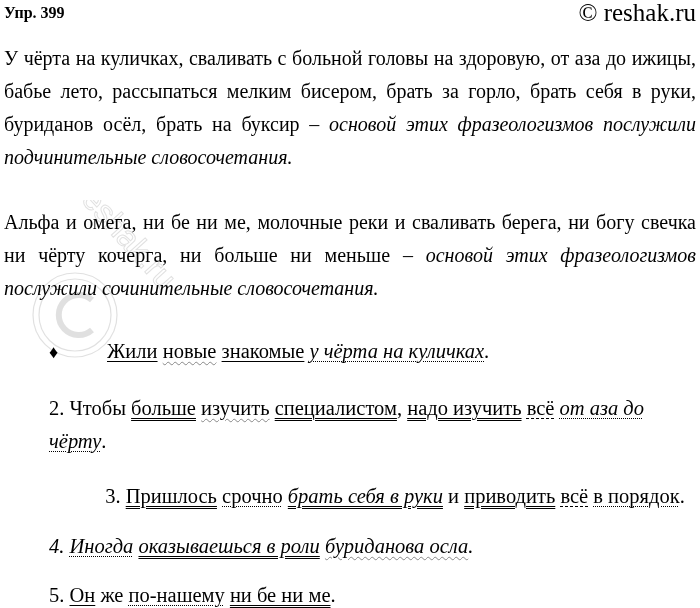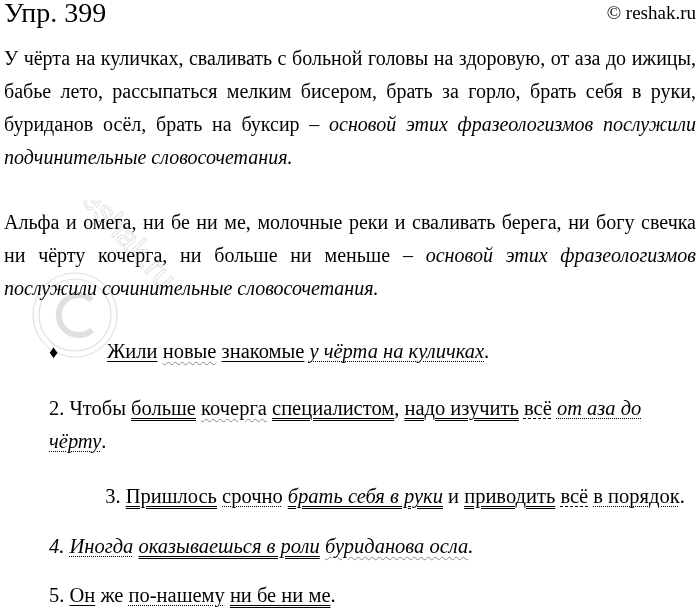--- a/index.html
+++ b/index.html
@@ -6,25 +6,25 @@
   body {
     width: 700px; height: 608px; position: relative; overflow: hidden;
     font-family: "Liberation Serif", "DejaVu Serif", serif;
     color: #000;
   }
   .header {
     position: absolute; top: 0; left: 0; width: 700px; height: 28px;
   }
   .ex-title {
     position: absolute; left: 4px; top: 1px;
-    font-weight: normal; font-size: 28px; line-height: 24px;
+    font-weight: bold; font-size: 16px; line-height: 24px;
   }
   .copyright {
     position: absolute; right: 4px; top: 1px;
-    font-size: 19px; line-height: 24px;
+    font-size: 25px; line-height: 24px;
   }
   .para {
     position: absolute; left: 4px; width: 692px;
     font-size: 20px; line-height: 33px;
     text-align: justify; text-align-last: left;
   }
   .p1 { top: 42px; }
   .p2 { top: 206px; }
   .it { font-style: italic; }
   .line {
@@ -73,21 +73,21 @@
 
 <div class="para p2">
   <span>Альфа и омега, ни бе ни ме, молочные реки и сваливать берега, ни богу свечка ни чёрту кочерга, ни больше ни меньше – </span><span class="it">основой этих фразеологизмов послужили сочинительные словосочетания.</span>
 </div>
 
 <div class="line l1">
   <span class="bullet">♦</span><span class="subj">Жили</span><span> </span><span class="attr">новые</span><span> </span><span class="subj">знакомые</span><span> </span><span class="it advd">у чёрта на куличках</span><span>.</span>
 </div>
 
 <div class="line l2">
-  <span>2.</span><span> Чтобы </span><span class="pred">больше</span><span> </span><span class="attr">кочерга</span><span> </span><span class="pred">специалистом</span><span>, </span><span class="pred">надо изучить</span><span> </span><span class="obj">всё</span><span> </span><span class="it advd">от аза до</span>
+  <span>2.</span><span> Чтобы </span><span class="pred">больше</span><span> </span><span class="attr">изучить</span><span> </span><span class="pred">специалистом</span><span>, </span><span class="pred">надо изучить</span><span> </span><span class="obj">всё</span><span> </span><span class="it advd">от аза до</span>
 </div>
 <div class="line l2b">
   <span class="it advd">чёрту</span><span>.</span>
 </div>
 
 <div class="line l3">
   <span>3.</span><span> </span><span class="pred">Пришлось</span><span> </span><span class="advd">срочно</span><span> </span><span class="it pred">брать себя в руки</span><span> и </span><span class="pred">приводить</span><span> </span><span class="obj">всё</span><span> </span><span class="advd">в порядок</span><span>.</span>
 </div>
 
 <div class="line l4">

